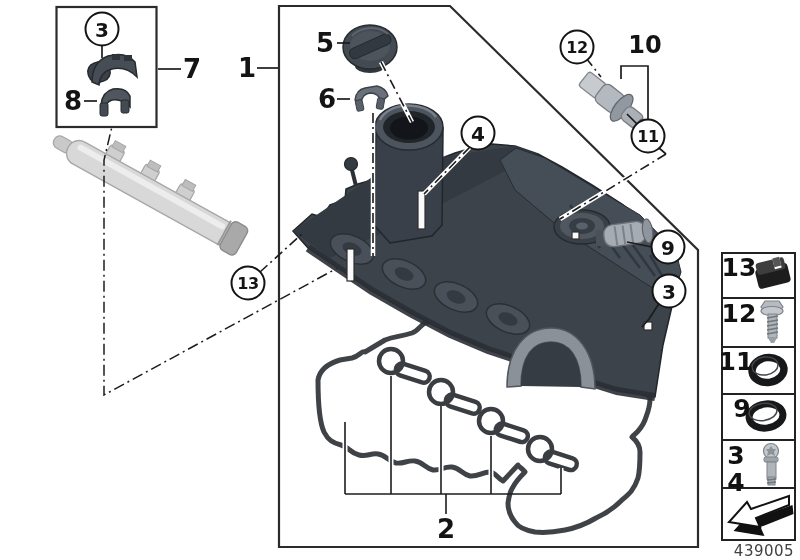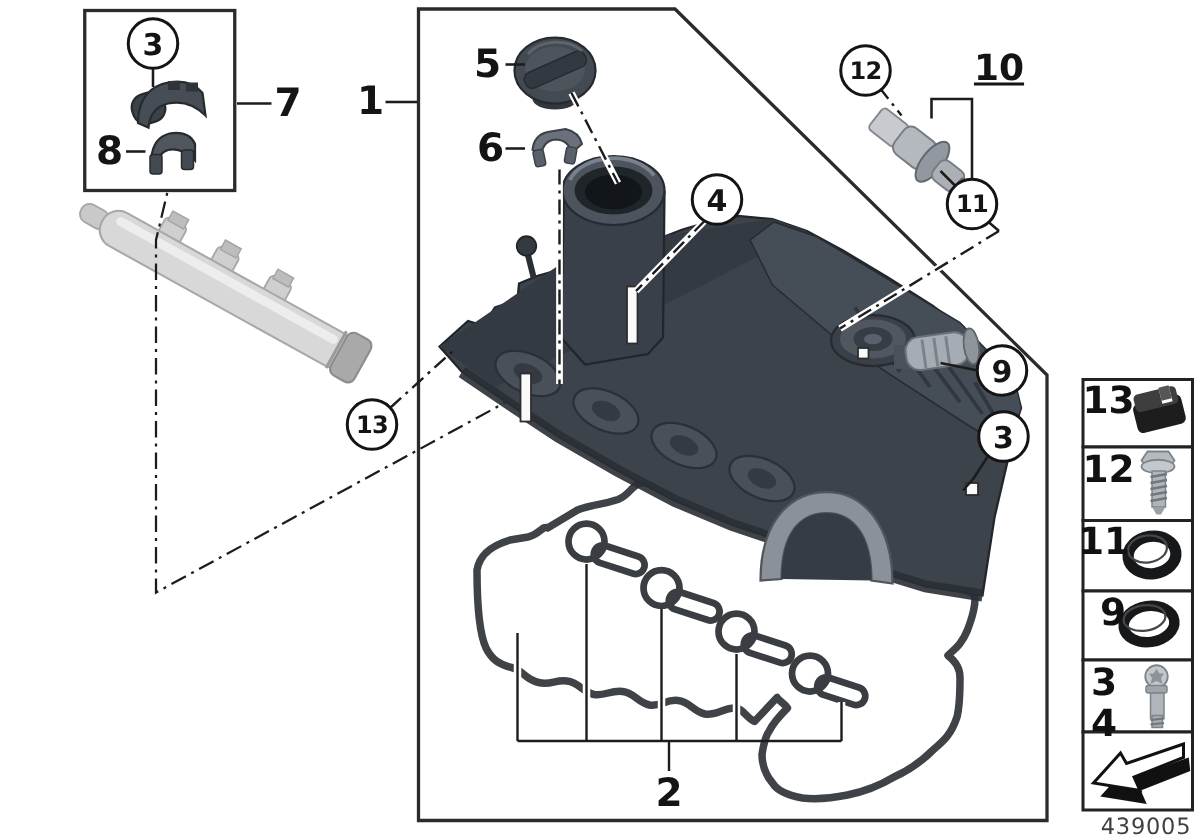--- a/index.html
+++ b/index.html
@@ -313,21 +313,21 @@
 </svg>
 
 <div class="circ" style="left:102px;top:29px;">3</div>
 <div class="lbl" style="left:192px;top:69px;">7</div>
 <div class="lbl" style="left:73px;top:101px;">8</div>
 <div class="lbl" style="left:247px;top:68px;">1</div>
 <div class="lbl" style="left:325px;top:43px;">5</div>
 <div class="lbl" style="left:327px;top:99px;">6</div>
 <div class="circ" style="left:478px;top:133px;">4</div>
 <div class="circ twod" style="left:577px;top:47px;">12</div>
-<div class="lbl small" style="left:666px;top:45px;text-decoration:underline;">10</div>
+<div class="lbl small" style="left:645px;top:45px;">10</div>
 <div class="circ twod" style="left:648px;top:136px;">11</div>
 <div class="circ" style="left:668px;top:247px;">9</div>
 <div class="circ" style="left:669px;top:291px;">3</div>
 <div class="circ twod" style="left:248px;top:283px;">13</div>
 <div class="lbl" style="left:446px;top:529px;">2</div>
 
 <div class="legnum" style="left:739px;top:267px;">13</div>
 <div class="legnum" style="left:739px;top:313px;">12</div>
 <div class="legnum" style="left:736px;top:361px;">11</div>
 <div class="legnum" style="left:742px;top:408px;">9</div>

